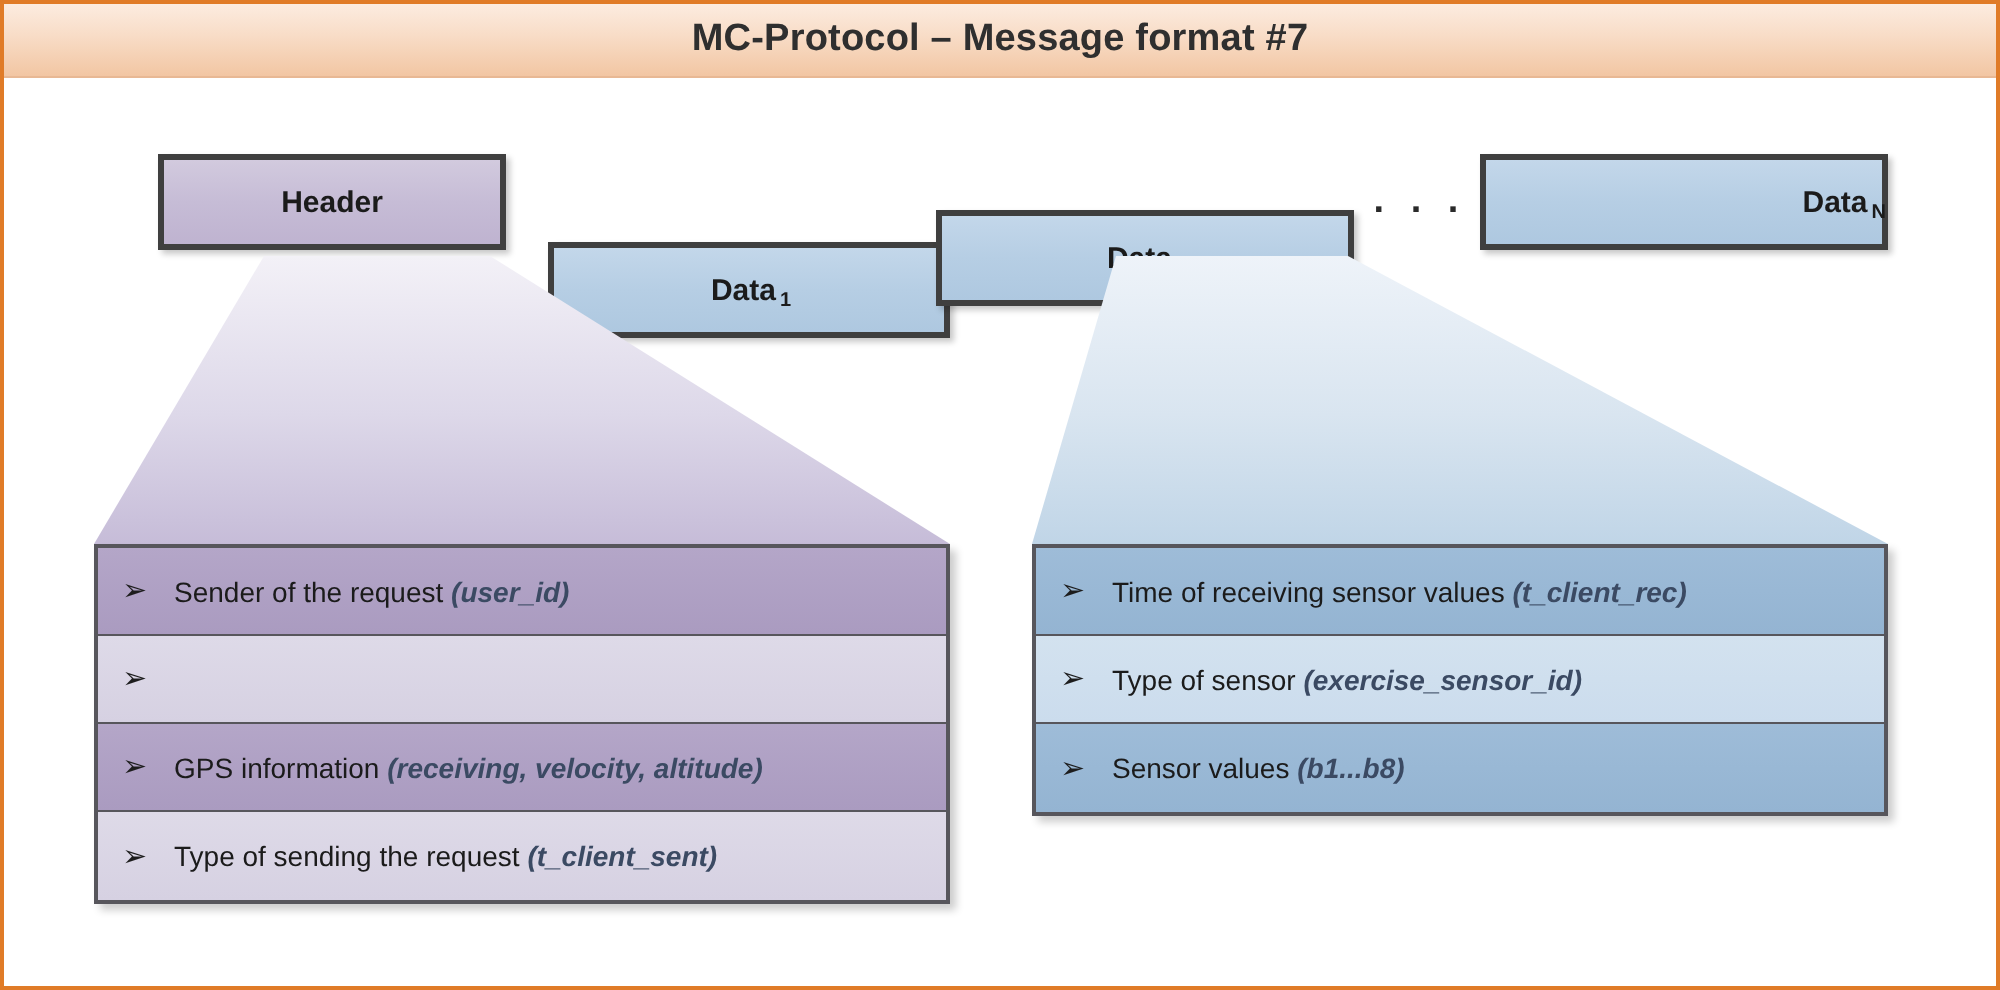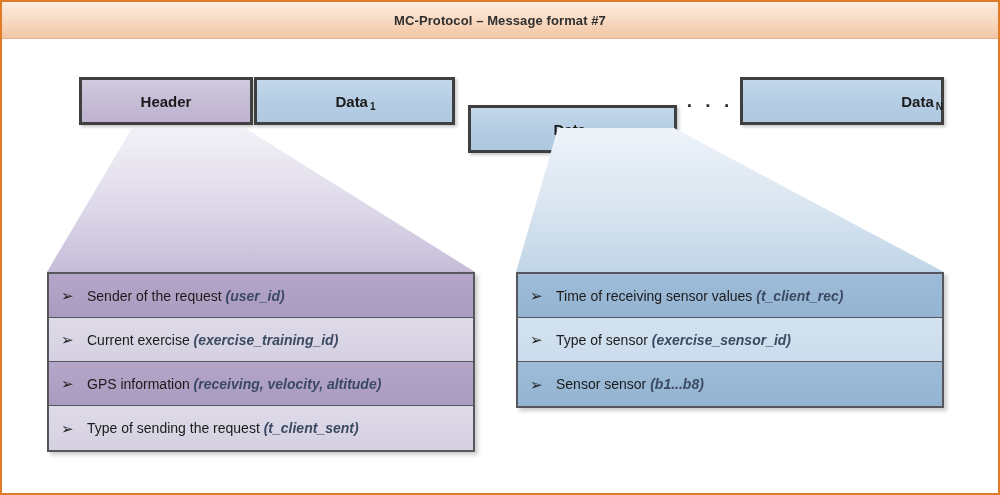--- a/index.html
+++ b/index.html
@@ -26,21 +26,21 @@
     top: 0;
     width: 996px;
     height: 36px;
     background: linear-gradient(to bottom, #fcece0 0%, #f8dcc6 45%, #f2c6a3 100%);
     border-bottom: 1px solid #e8b894;
     display: flex;
     align-items: center;
     justify-content: center;
   }
   .titlebar-text {
-    font-size: 13px;
+    font-size: 19px;
     font-weight: bold;
     color: #2f2f2f;
     letter-spacing: 0.1px;
     white-space: nowrap;
   }
   
   .msgrow {
     position: absolute;
     left: 0;
     top: 75px;
@@ -71,23 +71,24 @@
     position: relative;
     top: 3px;
     left: 2px;
   }
   .box-header {
     left: 77px;
     width: 174px;
     background: linear-gradient(to bottom, #d2cade 0%, #c6bcd6 50%, #bfb3d0 100%);
   }
   .box-d1 {
-    left: 252px;
+    left: 272px;
     width: 201px;
     background: linear-gradient(to bottom, #c3d7ea 0%, #b6cee4 50%, #aec8e0 100%);
+    margin-top: 44px;
   }
   .box-d2 {
     left: 466px;
     width: 209px;
     background: linear-gradient(to bottom, #c3d7ea 0%, #b6cee4 50%, #aec8e0 100%);
     margin-top: 28px;
   }
   .box-dn {
     left: 738px;
     width: 204px;
@@ -225,21 +226,20 @@
     <polygon points="556,0 672,0 942,144 514,144" fill="url(#gradBlue)"></polygon>
   </svg>
 
   <div class="detail-list list-left">
     <div class="detail-row dark">
       <span class="bullet">➢</span>
       <span class="row-text"><span>Sender of the request </span><span class="code">(user_id)</span></span>
     </div>
     <div class="detail-row light">
       <span class="bullet">➢</span>
-      <span class="row-text"><span>Current exercise </span><span class="code">(exercise_training_id)</span></span>
     </div>
     <div class="detail-row dark">
       <span class="bullet">➢</span>
       <span class="row-text"><span>GPS information </span><span class="code">(receiving, velocity, altitude)</span></span>
     </div>
     <div class="detail-row light">
       <span class="bullet">➢</span>
       <span class="row-text"><span>Type of sending the request </span><span class="code">(t_client_sent)</span></span>
     </div>
   </div>
@@ -248,17 +248,17 @@
     <div class="detail-row dark">
       <span class="bullet">➢</span>
       <span class="row-text"><span>Time of receiving sensor values </span><span class="code">(t_client_rec)</span></span>
     </div>
     <div class="detail-row light">
       <span class="bullet">➢</span>
       <span class="row-text"><span>Type of sensor </span><span class="code">(exercise_sensor_id)</span></span>
     </div>
     <div class="detail-row dark">
       <span class="bullet">➢</span>
-      <span class="row-text"><span>Sensor sensor </span><span class="code">(b1...b8)</span></span>
+      <span class="row-text"><span>Sensor values </span><span class="code">(b1...b8)</span></span>
     </div>
   </div>
 
 </div>
 
 </body></html>

